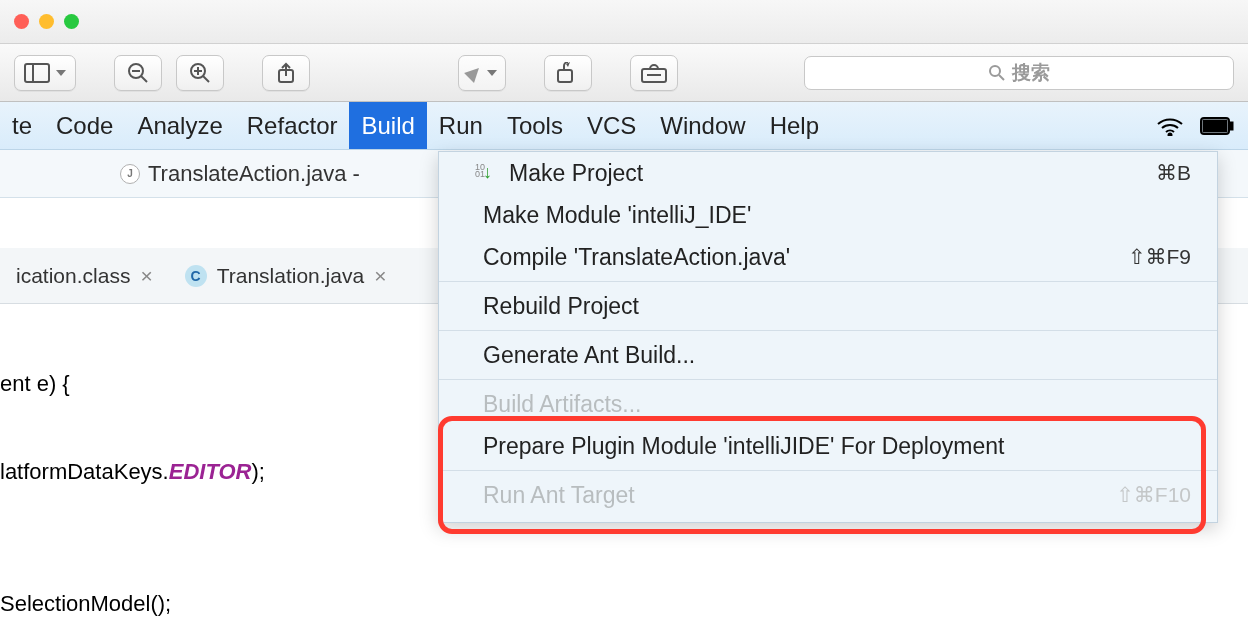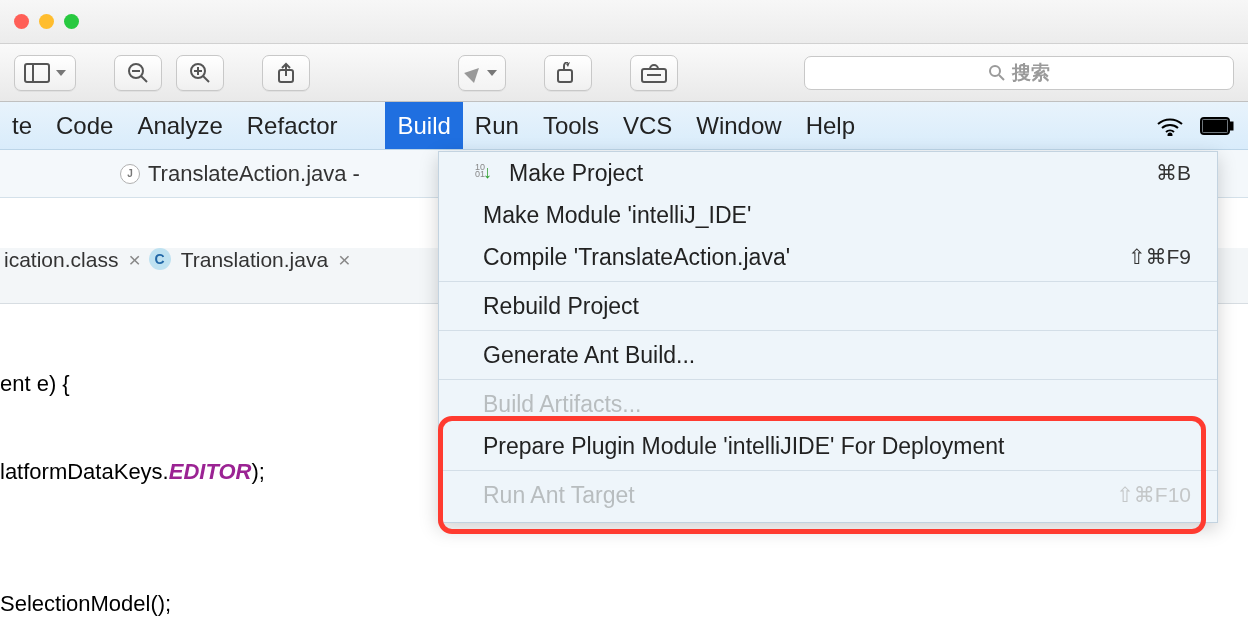--- a/index.html
+++ b/index.html
@@ -22,21 +22,21 @@
 .tb-btn.drop::after{content:""; margin-left:6px; width:0;height:0;border-left:5px solid transparent;border-right:5px solid transparent;border-top:6px solid #777;}
 .tb-btn.highlight{background:linear-gradient(#fdfdfd,#f3f3f3);}
 .tb-btn .pencil{width:0;height:0;border-left:14px solid #999;border-top:7px solid transparent;border-bottom:7px solid transparent; transform:rotate(-45deg);}
 .spacer{flex:0 0 10px;}
 .prev-search{ flex:1; max-width:430px; margin-left:auto; height:34px; background:#fff; border:1px solid #c8c8c8; border-radius:7px; display:flex; align-items:center; justify-content:center; color:#9a9a9a; font-size:19px;}
 .prev-search svg{stroke:#9a9a9a; margin-right:6px;}
 
 
 .menubar{ height:48px; background:linear-gradient(#e8f3fc,#d9ecfb); border-bottom:1px solid #bcd5e8; display:flex; align-items:center; font-size:24px; color:#222;}
 .menubar .mi{padding:0 12px; height:100%; display:flex; align-items:center;}
-.menubar .mi.active{background:#1f6fe0; color:#fff;margin-left:36px;}
+.menubar .mi.active{background:#1f6fe0; color:#fff;}
 .status-icons{margin-left:auto; padding:0 14px; display:flex; align-items:center; gap:16px;}
 .status-icons svg{stroke:#000;}
 
 
 .filebar{height:48px; background:#f4f8fb; border-bottom:1px solid #d4e1ea; display:flex; align-items:center; padding-left:120px; font-size:22px; color:#333; position:relative;}
 .filebar .java-icon{width:20px;height:20px;border-radius:50%;border:1px solid #b0b0b0;display:inline-block;margin-right:8px; background:#fff; position:relative; font-size:10px;}
 .filebar .java-icon::after{content:"J"; position:absolute; inset:0; display:flex; align-items:center; justify-content:center; color:#777; font-weight:bold;}
 .filebar-text{display:flex; align-items:center;}
 
 
@@ -48,21 +48,21 @@
 .menu .row.disabled .shortcut{color:#c4c7c8;}
 .make-icon{width:18px;height:22px;margin-right:8px; position:relative;}
 .make-icon .arrow{position:absolute;left:0;top:0;color:#2e9e2e;font-size:18px;}
 .make-icon .bits{position:absolute;right:16px;top:2px;font-size:9px;line-height:7px;color:#888;}
 
 
 .hl{position:absolute; border:5px solid #ff3b30; border-radius:14px; left:438px; top:416px; width:768px; height:118px; pointer-events:none; z-index:5;}
 
 
 .ed-tabs{ position:absolute; top:248px; left:0; right:0; height:56px; background:#f3f6f8; border-bottom:1px solid #d7dde2; display:flex; align-items:center; font-size:21px;}
-.ed-tab{display:flex; align-items:flex-start; height:100%; padding:0 4px; gap:10px; color:#333;}
+.ed-tab{display:flex; align-items:center; height:100%; padding:0 16px; gap:10px; color:#333;}
 .ed-tab .close{color:#888;}
 .ed-tab .cic{width:22px;height:22px;border-radius:50%;background:#bfe2f1;color:#2268a7;display:flex;align-items:center;justify-content:center;font-size:14px;font-weight:bold;}
 .editor{position:absolute; top:304px; left:0; width:438px; font-family: Menlo, Consolas, monospace; font-size:22px; line-height:44px; padding:14px 0; white-space:pre; color:#000;}
 .editor .kw{color:#9b2393; font-style:italic; font-weight:bold;}
 </style>
 </head>
 <body>
 
 <div class="titlebar">
   <div class="traffic">

